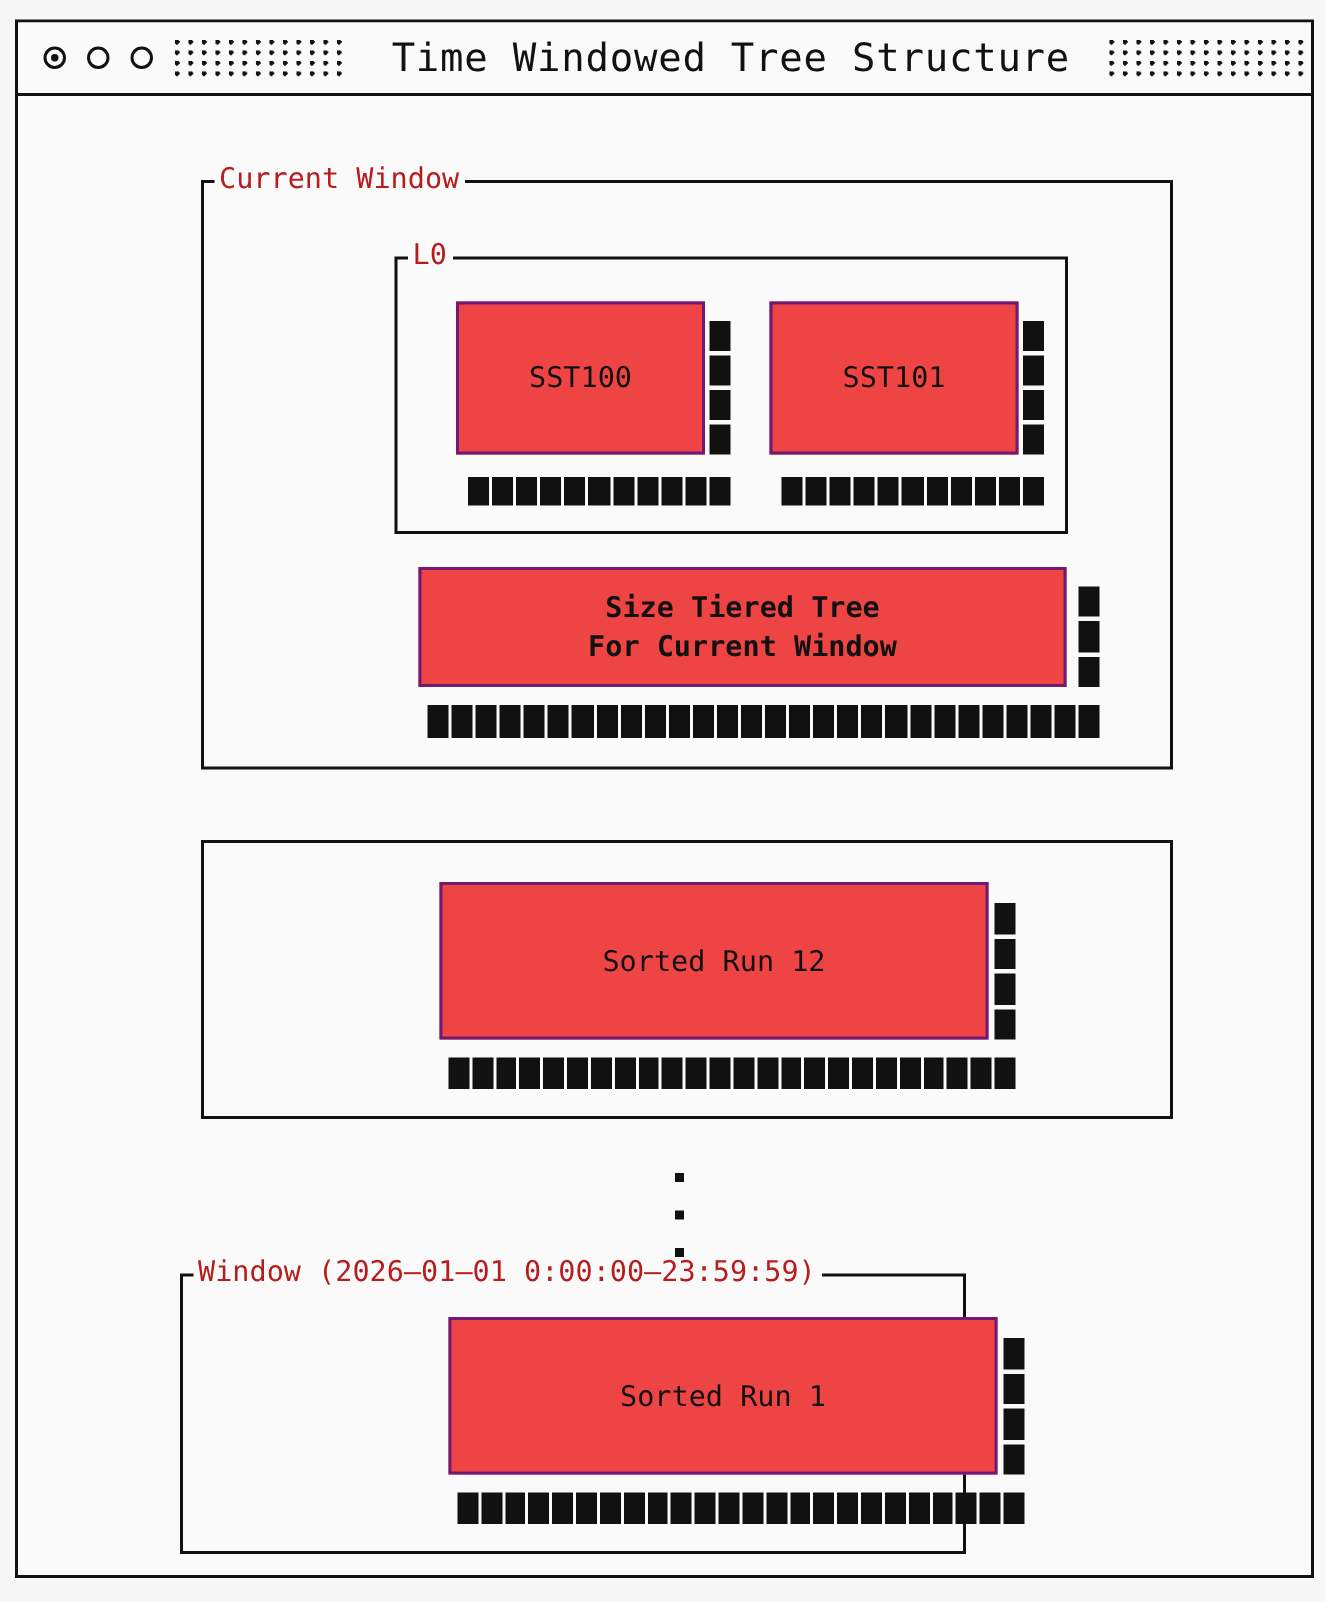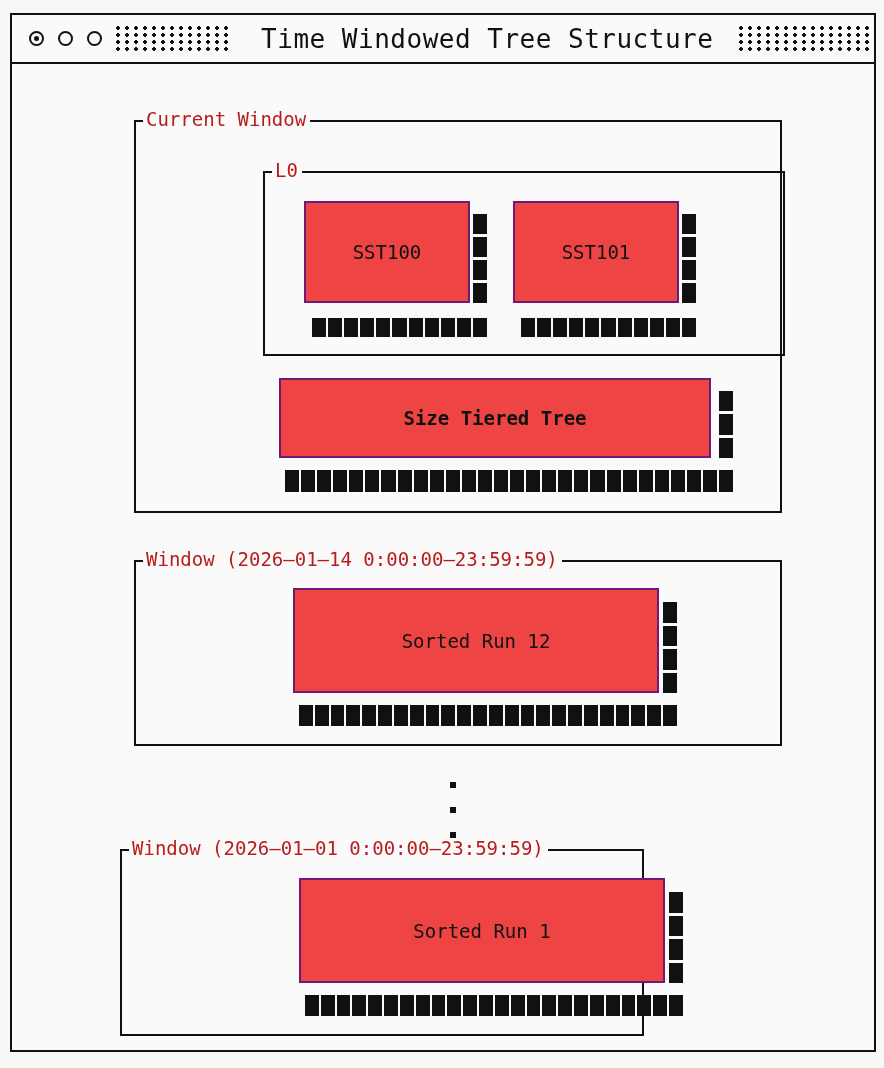--- a/index.html
+++ b/index.html
@@ -124,21 +124,21 @@
       <div class="hatch hatch-left"></div>
       <div class="tb-title">Time Windowed Tree Structure</div>
       <div class="hatch hatch-right"></div>
     </div>
 
     <div class="canvas">
 
       <div class="group" style="left:122px; top:56px; width:648px; height:393px;">
         <div class="legend">Current Window</div>
 
-        <div class="group" style="left:127px; top:49px; width:522px; height:185px;">
+        <div class="group" style="left:127px; top:49px; width:449px; height:185px;">
           <div class="legend">L0</div>
 
           <div class="node" style="left:39px; top:28px; width:166px; height:102px;">
             <span>SST100</span>
           </div>
           <div class="vticks" style="left:208px; top:41px; width:14px; height:89px;">
             <span></span>
               <span></span>
               <span></span>
               <span></span>
@@ -176,20 +176,21 @@
             <span></span>
               <span></span>
               <span></span>
               <span></span>
               <span></span>
           </div>
         </div>
 
         <div class="node" style="left:143px; top:256px; width:432px; height:80px; flex-direction:column;font-weight:bold;">
           <span>Size Tiered Tree</span>
+          <span>For Current Window</span>
         </div>
         <div class="vticks" style="left:583px; top:269px; width:14px; height:67px;">
           <span></span>
             <span></span>
             <span></span>
         </div>
         <div class="hticks" style="left:149px; top:348px; width:448px; height:22px;">
           <span></span>
             <span></span>
             <span></span>
@@ -215,21 +216,20 @@
             <span></span>
             <span></span>
             <span></span>
             <span></span>
             <span></span>
             <span></span>
         </div>
       </div>
 
       <div class="group" style="left:122px; top:496px; width:648px; height:186px;">
-        <div class="legend">Window (2026–01–14 0:00:00–23:59:59)</div>
 
         <div class="node" style="left:157px; top:26px; width:366px; height:105px;">
           <span>Sorted Run 12</span>
         </div>
         <div class="vticks" style="left:527px; top:40px; width:14px; height:91px;">
           <span></span>
             <span></span>
             <span></span>
             <span></span>
         </div>

